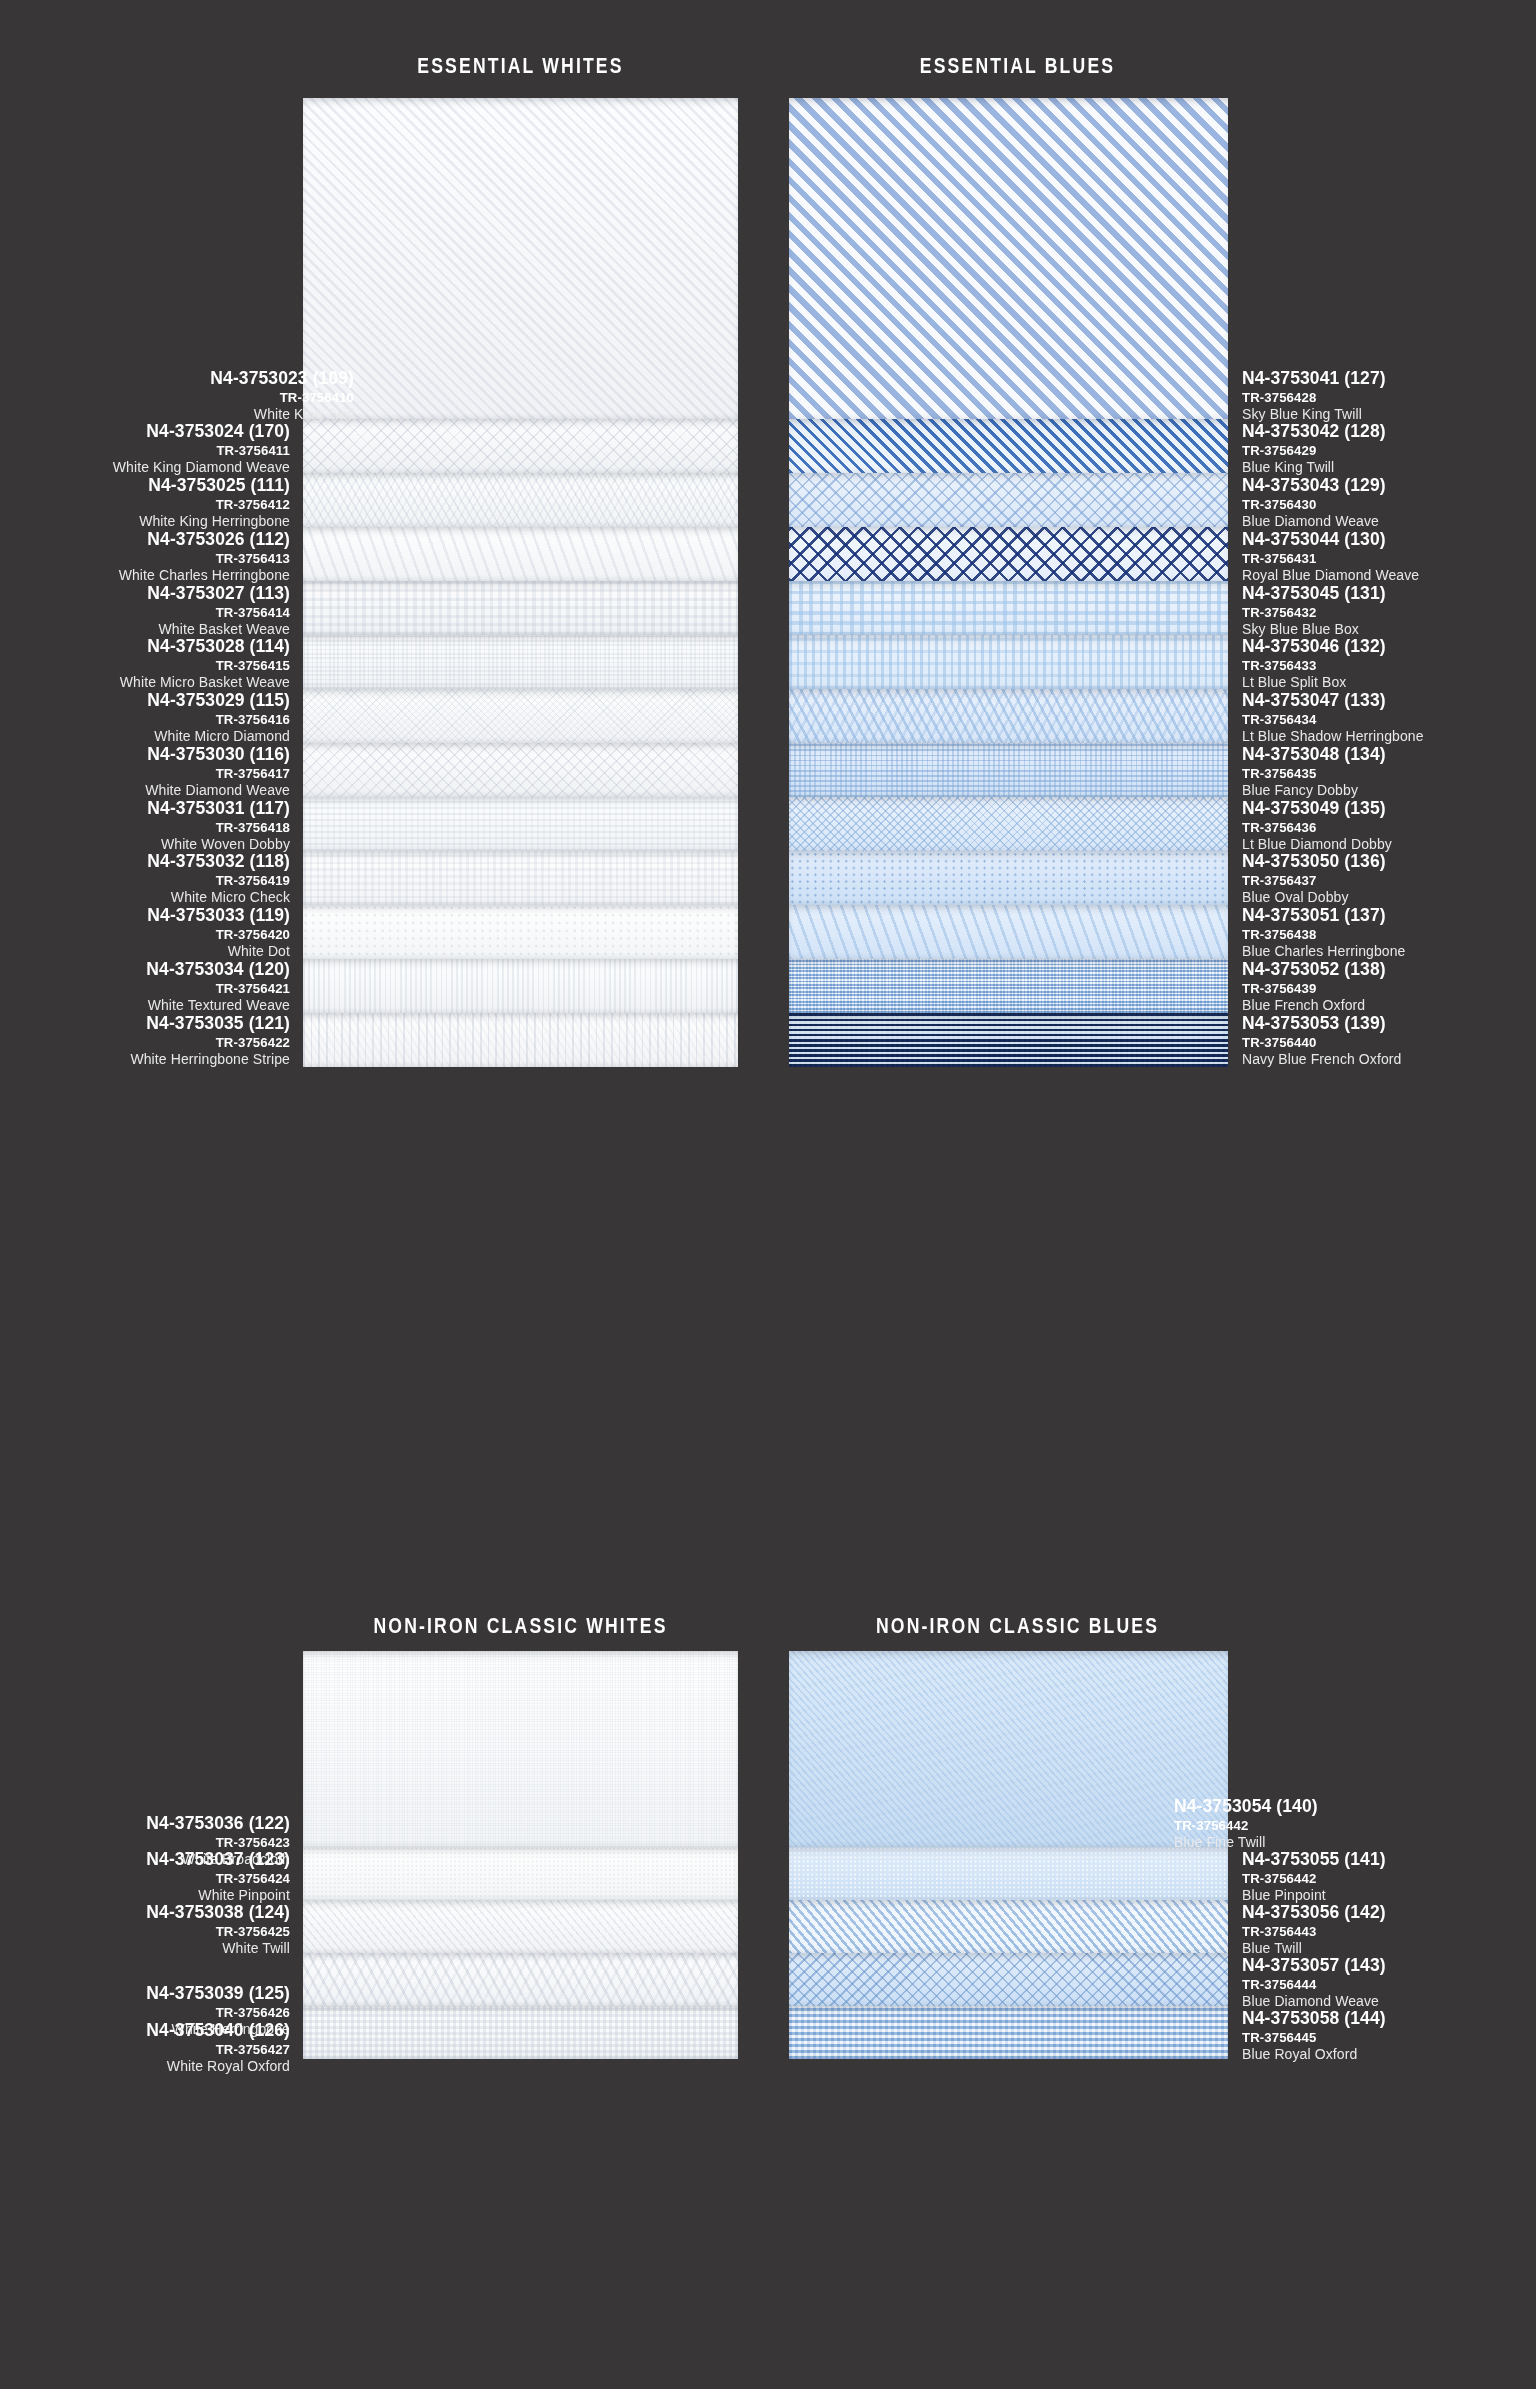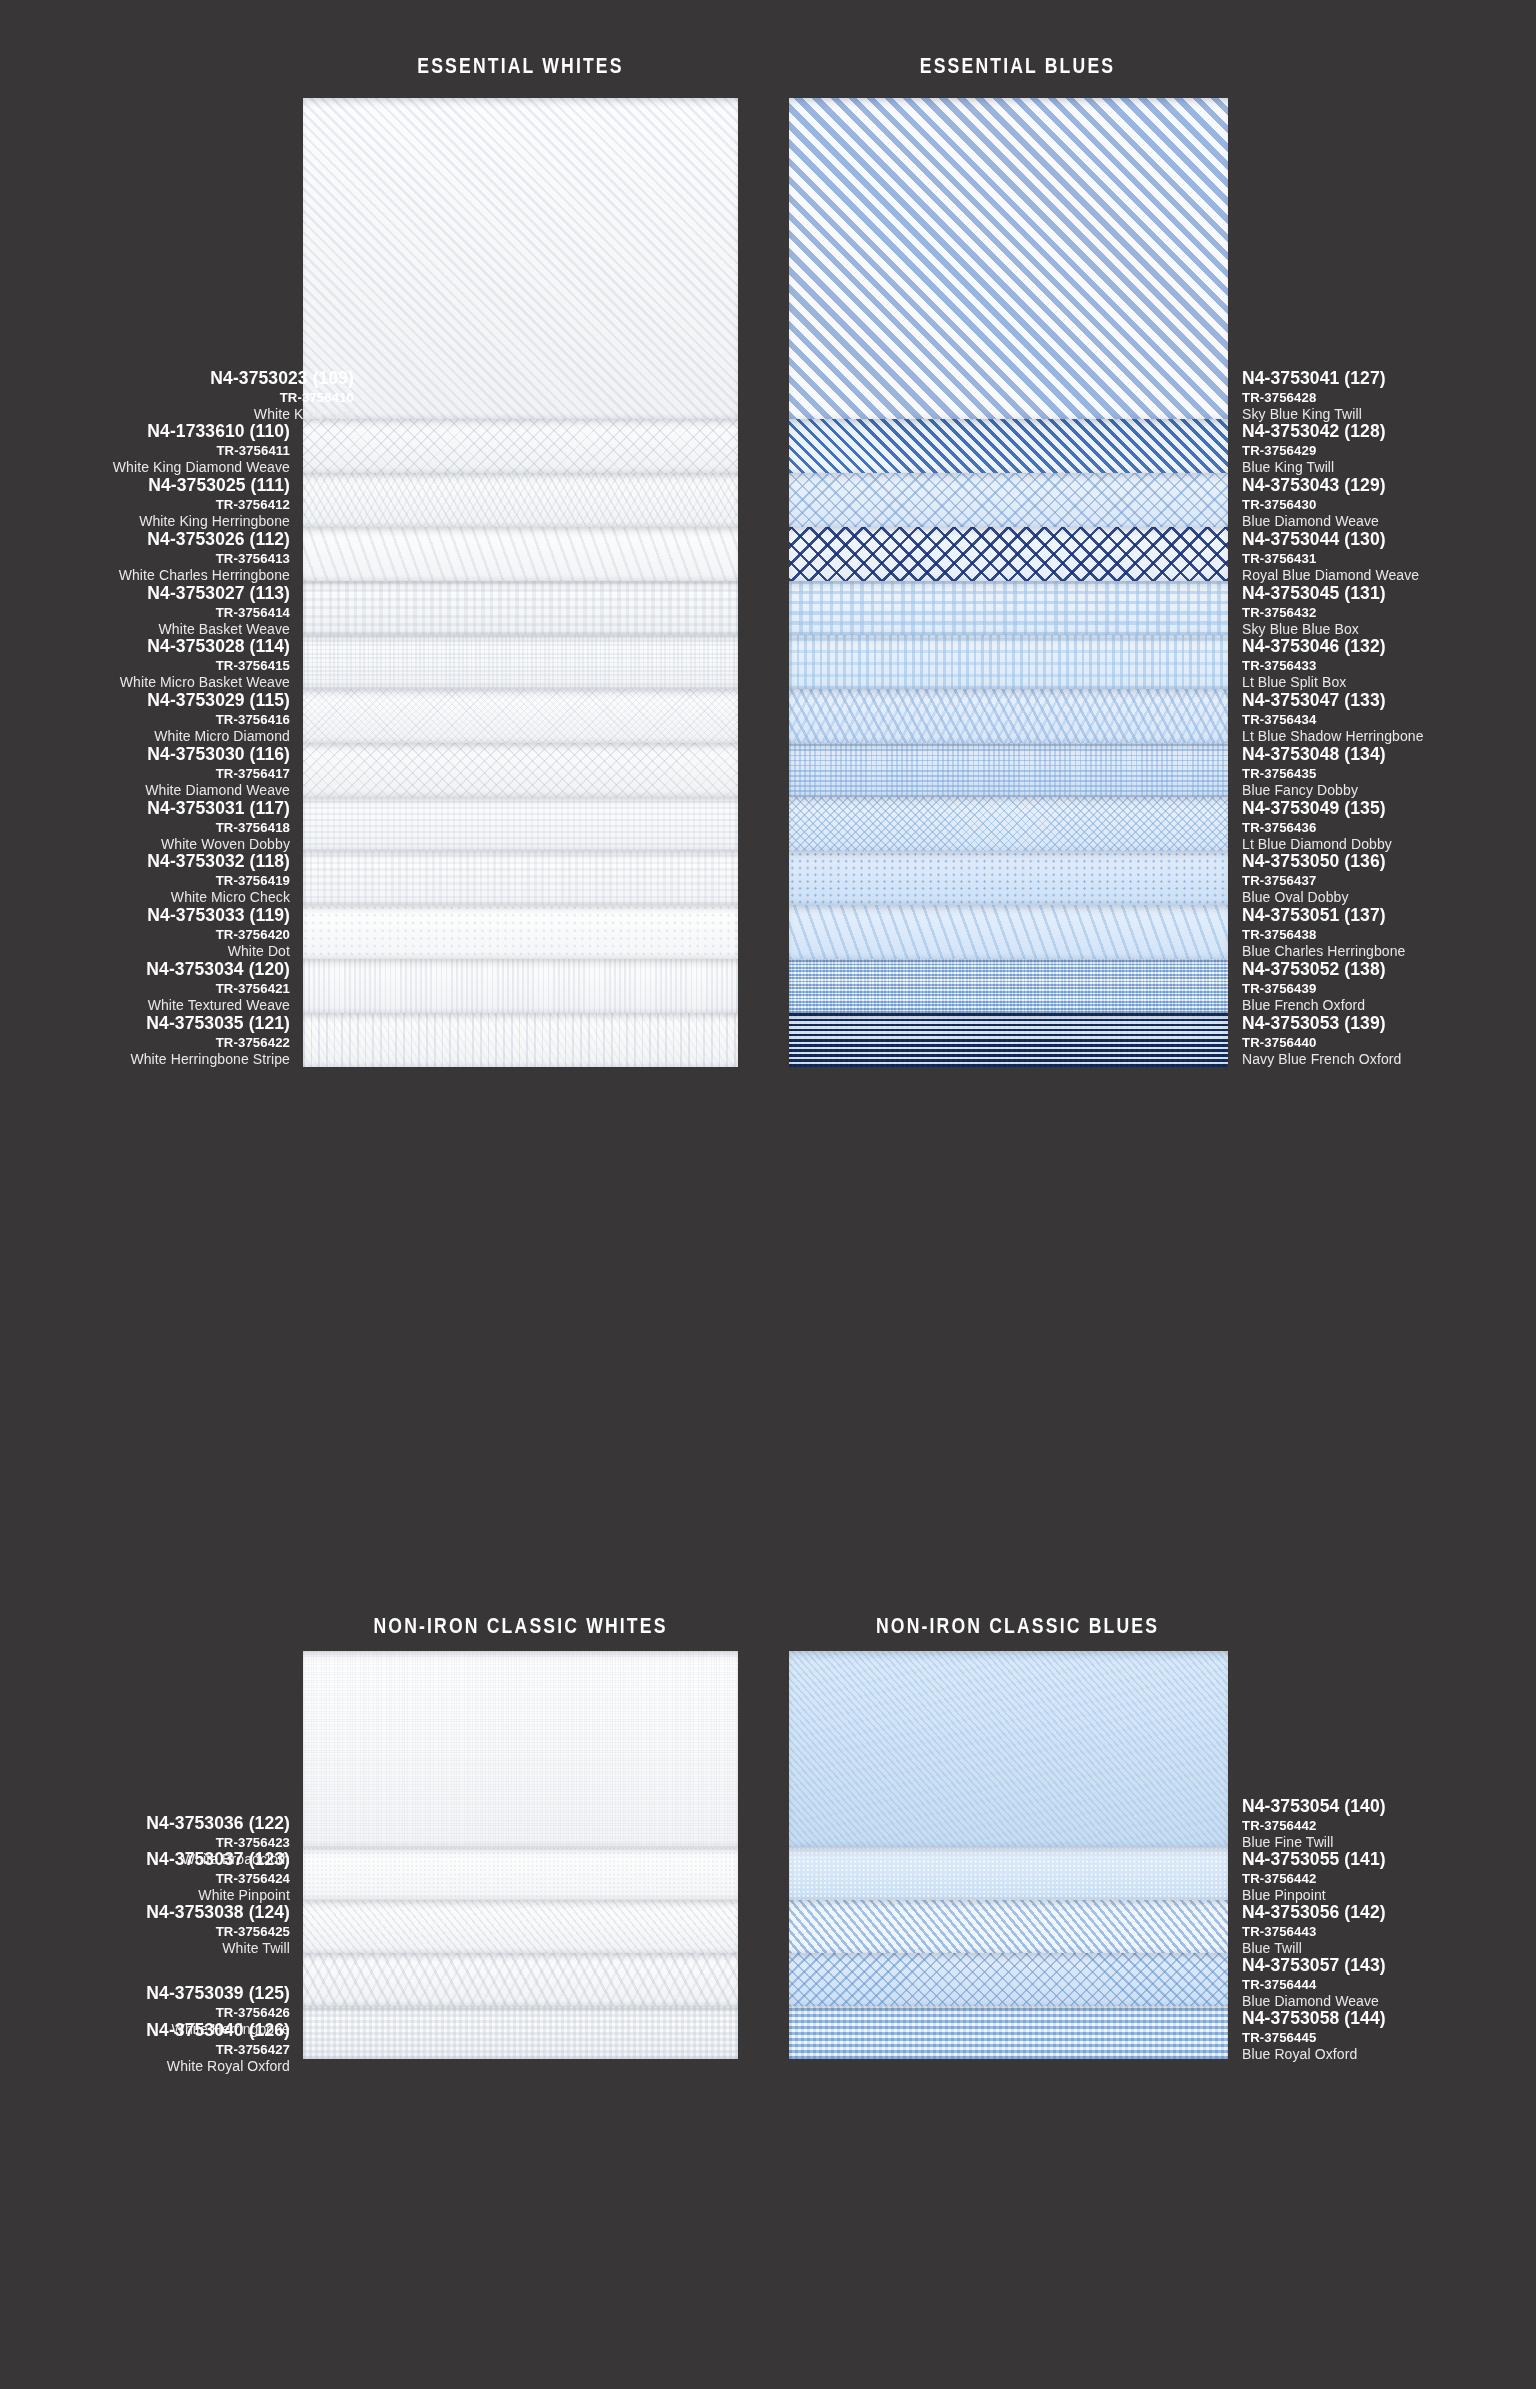--- a/index.html
+++ b/index.html
@@ -157,21 +157,21 @@
                         repeating-linear-gradient(60deg,rgba(186,195,208,.14) 0 1.7px,transparent 1.7px 6px),
                         linear-gradient(#fefefe,#f2f3f6);"></div>
       </div>
     </div>
     <div class="label right" style="top: 370px; right: 1182px; width: 282px;">
       <div class="code">N4-3753023 (109)</div>
       <div class="tr">TR-3756410</div>
       <div class="desc">White King Twill</div>
     </div>
     <div class="label right" style="top: 423px; right: 1246px; width: 282px;">
-      <div class="code">N4-1733610 (110)</div>
+      <div class="code">N4-3753024 (170)</div>
       <div class="tr">TR-3756411</div>
       <div class="desc">White King Diamond Weave</div>
     </div>
     <div class="label right" style="top: 477px; right: 1246px; width: 282px;">
       <div class="code">N4-3753025 (111)</div>
       <div class="tr">TR-3756412</div>
       <div class="desc">White King Herringbone</div>
     </div>
     <div class="label right" style="top: 531px; right: 1246px; width: 282px;">
       <div class="code">N4-3753026 (112)</div>
@@ -447,21 +447,21 @@
                         repeating-linear-gradient(-45deg,rgba(96,142,202,.50) 0 1.7px,transparent 1.7px 8.5px),
                         linear-gradient(#e1edfa,#cadef4);"></div>
       </div>
       <div class="swatch" style="height: 53px;">
         <div class="tex" style="background:#cfe2f6;
        background-image:repeating-linear-gradient(0deg,rgba(104,150,206,.55) 0 2.6px,rgba(255,255,255,.60) 2.6px 6px),
                         repeating-linear-gradient(90deg,rgba(104,150,206,.55) 0 2.6px,rgba(255,255,255,.30) 2.6px 6px),
                         linear-gradient(#dbe9f9,#c4daf2);"></div>
       </div>
     </div>
-    <div class="label left" style="top: 1798px; left: 1242px; width: 294px;">
+    <div class="label left" style="top: 1798px; left: 1174px; width: 294px;">
       <div class="code">N4-3753054 (140)</div>
       <div class="tr">TR-3756442</div>
       <div class="desc">Blue Fine Twill</div>
     </div>
     <div class="label left" style="top: 1851px; left: 1242px; width: 294px;">
       <div class="code">N4-3753055 (141)</div>
       <div class="tr">TR-3756442</div>
       <div class="desc">Blue Pinpoint</div>
     </div>
     <div class="label left" style="top: 1904px; left: 1242px; width: 294px;">

